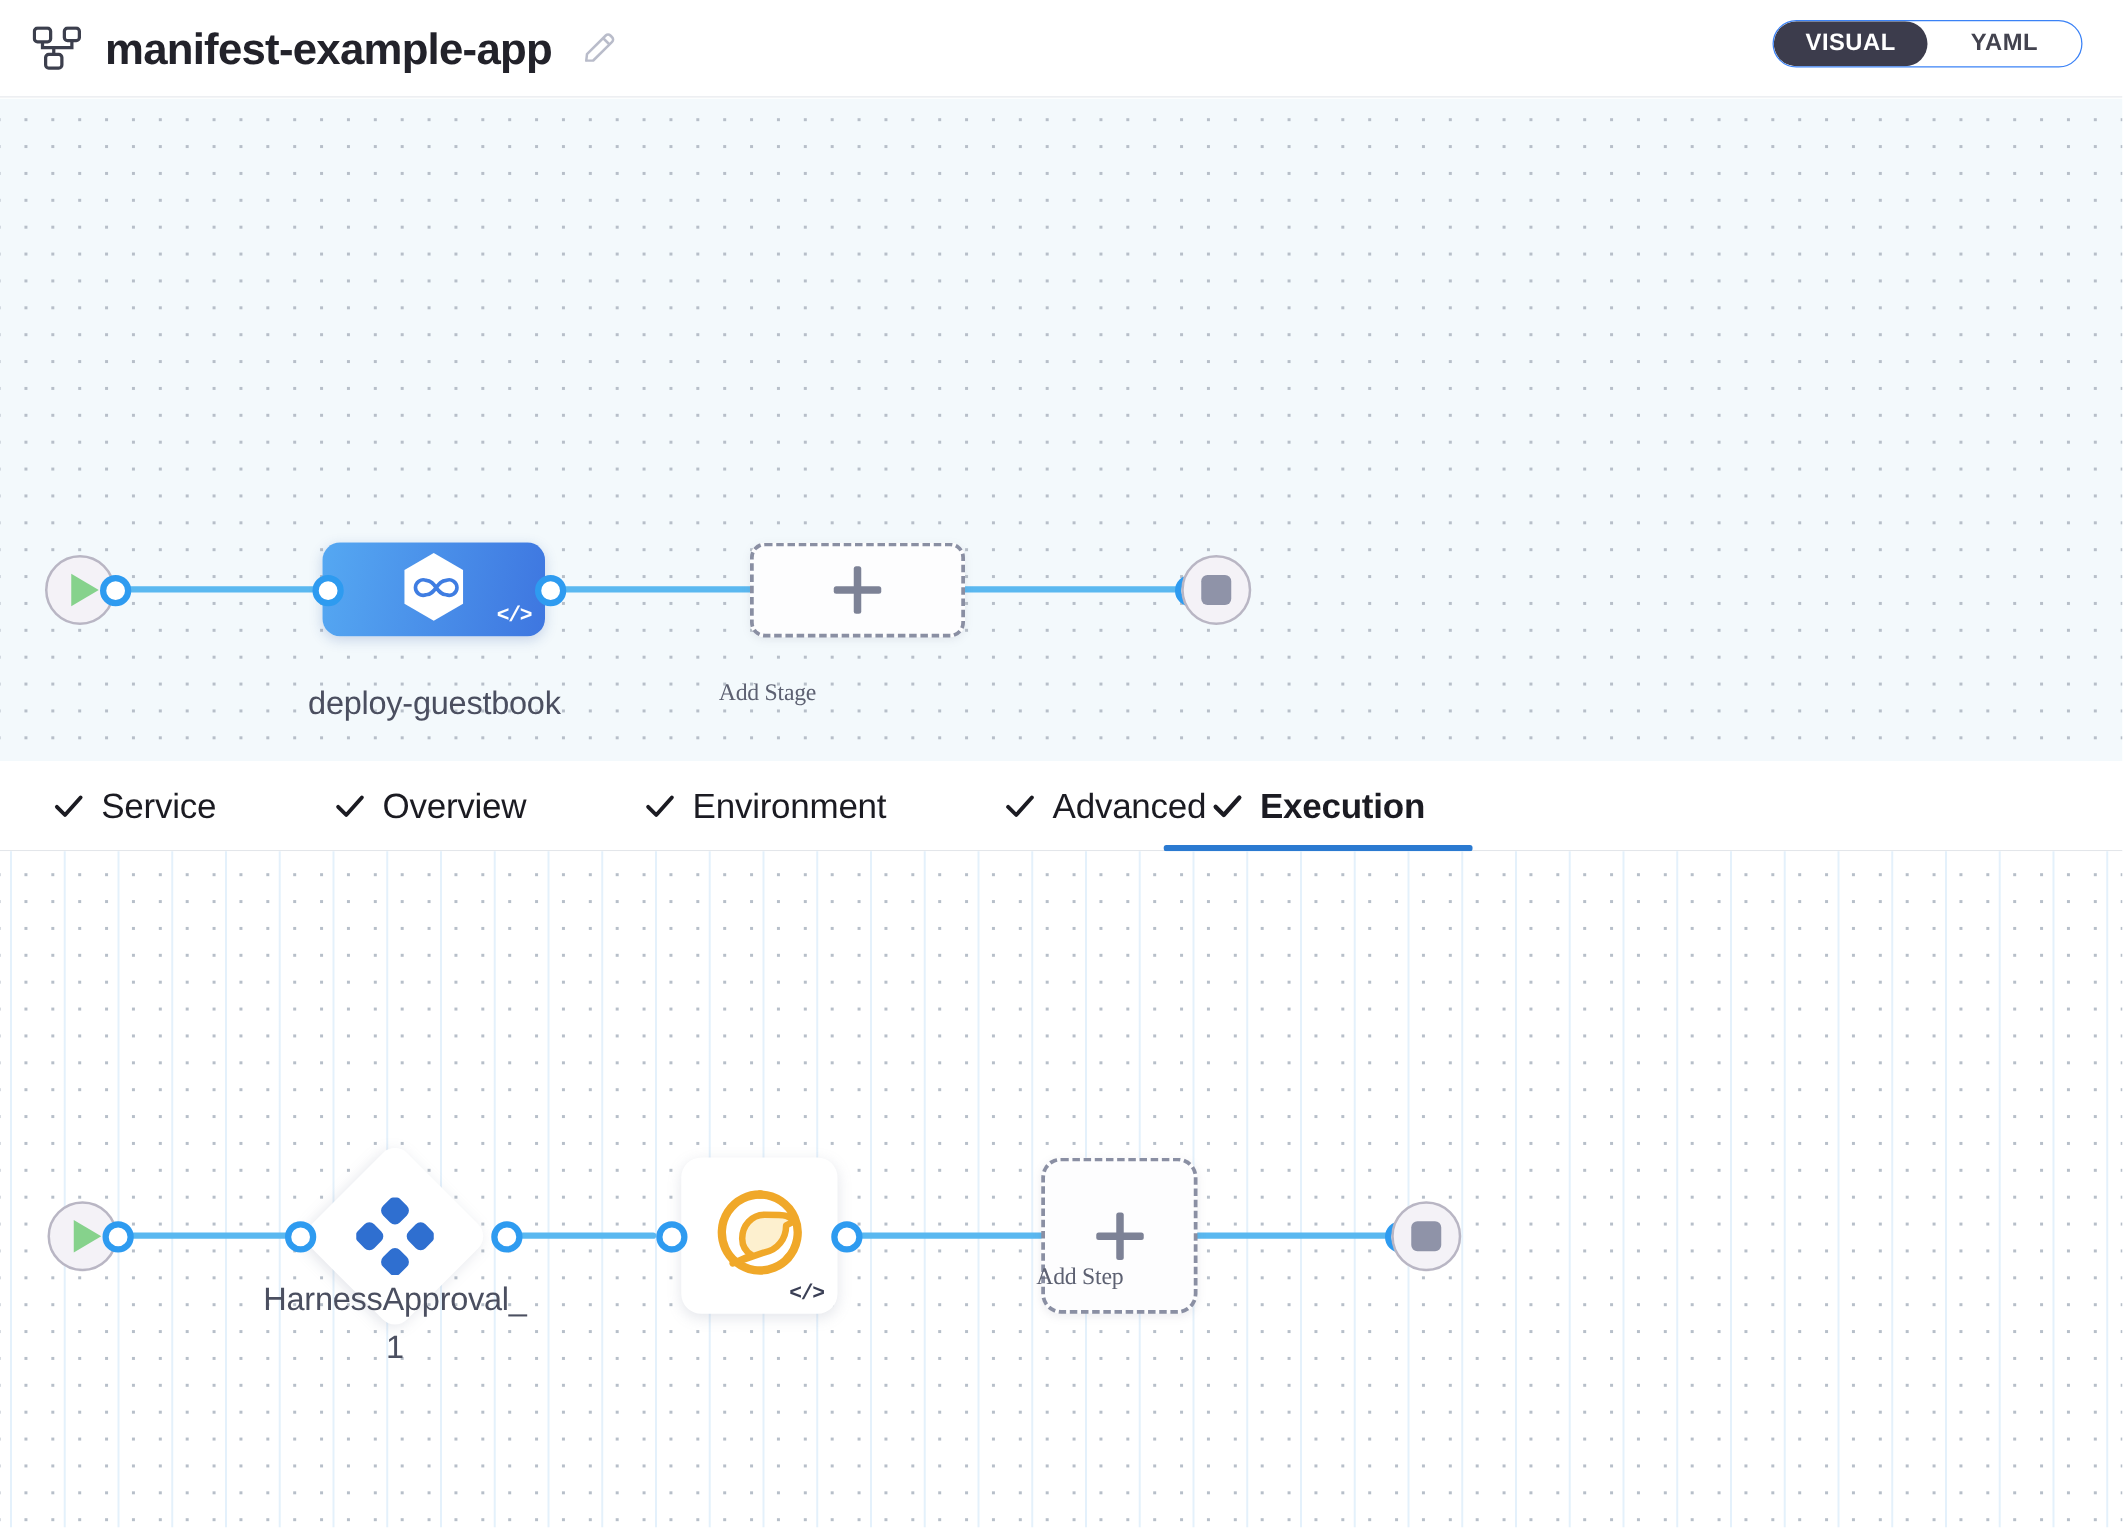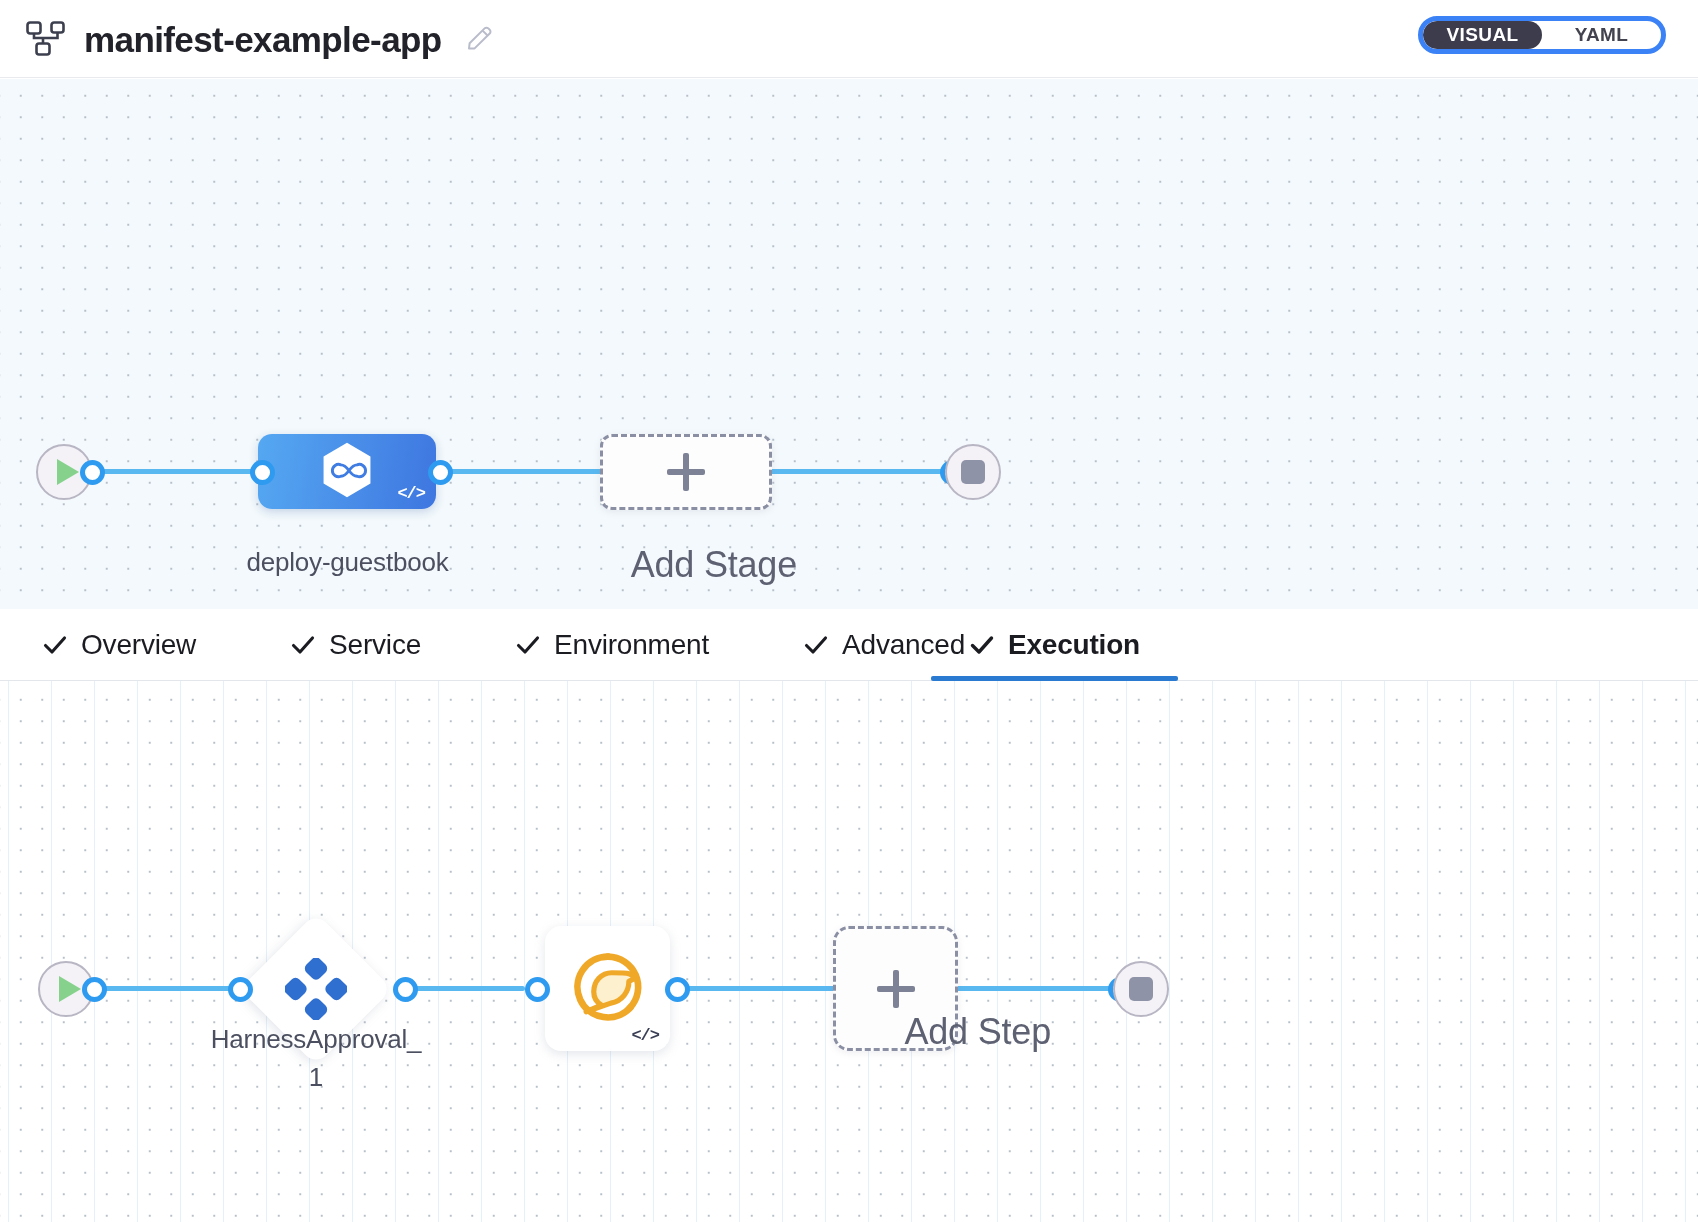--- a/index.html
+++ b/index.html
@@ -21,21 +21,21 @@
   .hdr-left{position:absolute;left:26px;top:0;height:78px;display:flex;align-items:center;gap:18px;}
   .pipeline-icon{width:40px;height:36px;display:block;}
   .title{
     font-size:35px;font-weight:700;color:#22222a;letter-spacing:-0.6px;
     white-space:nowrap;line-height:1;
   }
   .edit-pencil{width:30px;height:30px;display:block;margin-left:4px;cursor:pointer;}
 
   .toggle{
     position:absolute;right:32px;top:16px;
-    width:248px;height:38px;border:5px solid #3b82f6;border-radius:19px;
+    width:248px;height:38px;border:1px solid #3b82f6;border-radius:19px;
     background:#fff;box-sizing:border-box;display:flex;align-items:center;
     overflow:hidden;
   }
   .toggle-opt{
     flex:1;height:100%;display:flex;align-items:center;justify-content:center;
     font-size:19px;font-weight:700;letter-spacing:0.4px;color:#43434f;cursor:pointer;
     border-radius:19px;
   }
   .toggle-opt.active{background:#3c3c4c;color:#fff;}
 
@@ -121,21 +121,21 @@
     box-sizing:border-box;display:flex;align-items:center;justify-content:center;
     cursor:pointer;box-shadow:0 2px 7px rgba(120,125,150,0.13);
   }
   .plus{position:relative;width:38px;height:38px;}
   .plus:before,.plus:after{
     content:"";position:absolute;background:#7d8296;border-radius:2px;
   }
   .plus:before{left:0;top:16px;width:38px;height:6px;}
   .plus:after{top:0;left:16px;height:38px;width:6px;}
   .add-label{
-    position:absolute;text-align:right;font-size:36px;color:#5d6172;letter-spacing:-0.2px;
+    position:absolute;text-align:left;font-size:19px;color:#5d6172;letter-spacing:-0.2px;font-family:Liberation Serif, serif;
   }
 
   
   .diamond-node{
     position:absolute;width:108px;height:108px;border-radius:14px;
     background:#fff;transform:rotate(45deg);
     box-shadow:0 3px 11px rgba(130,140,165,0.22);cursor:pointer;
   }
   .diamond-icon-wrap{
     position:absolute;left:0;top:0;width:100%;height:100%;
@@ -215,30 +215,30 @@
 
   <div class="tabbar">
     <div class="tabs" style="left:40px;">
 
       <div class="tab" style="margin-right:90px;">
         <span class="check">
           <svg viewBox="0 0 26 26" width="26" height="26" fill="none">
             <path d="M3.5 13.5 L10 20 L22.5 6" stroke="#1b1b22" stroke-width="3.1" stroke-linecap="round" stroke-linejoin="round"></path>
           </svg>
         </span>
+        <span class="tab-label">Service</span>
+      </div>
+
+      <div class="tab" style="margin-right:90px;">
+        <span class="check">
+          <svg viewBox="0 0 26 26" width="26" height="26" fill="none">
+            <path d="M3.5 13.5 L10 20 L22.5 6" stroke="#1b1b22" stroke-width="3.1" stroke-linecap="round" stroke-linejoin="round"></path>
+          </svg>
+        </span>
         <span class="tab-label">Overview</span>
-      </div>
-
-      <div class="tab" style="margin-right:90px;">
-        <span class="check">
-          <svg viewBox="0 0 26 26" width="26" height="26" fill="none">
-            <path d="M3.5 13.5 L10 20 L22.5 6" stroke="#1b1b22" stroke-width="3.1" stroke-linecap="round" stroke-linejoin="round"></path>
-          </svg>
-        </span>
-        <span class="tab-label">Service</span>
       </div>
 
       <div class="tab" style="margin-right:90px;">
         <span class="check">
           <svg viewBox="0 0 26 26" width="26" height="26" fill="none">
             <path d="M3.5 13.5 L10 20 L22.5 6" stroke="#1b1b22" stroke-width="3.1" stroke-linecap="round" stroke-linejoin="round"></path>
           </svg>
         </span>
         <span class="tab-label">Environment</span>
       </div>

